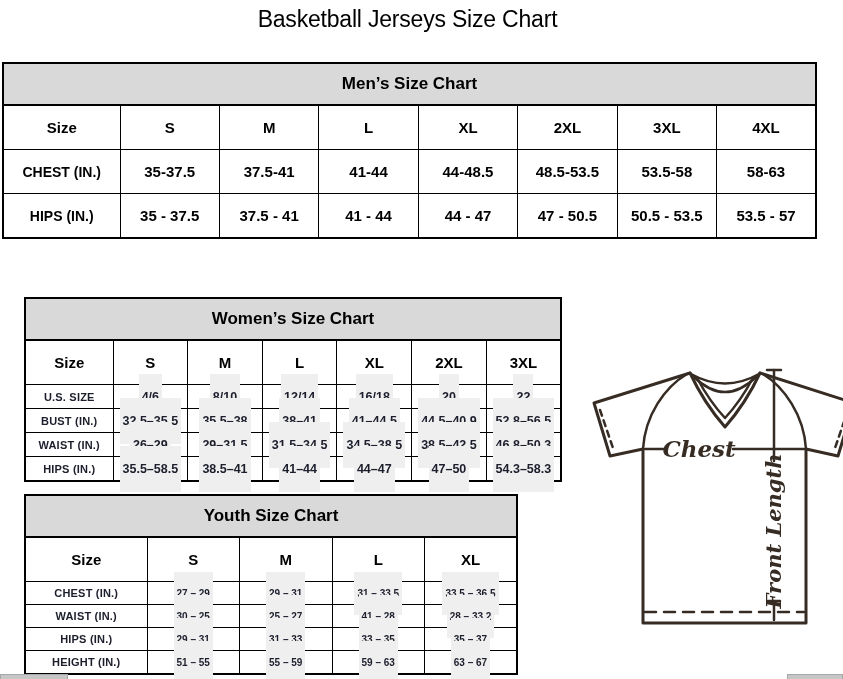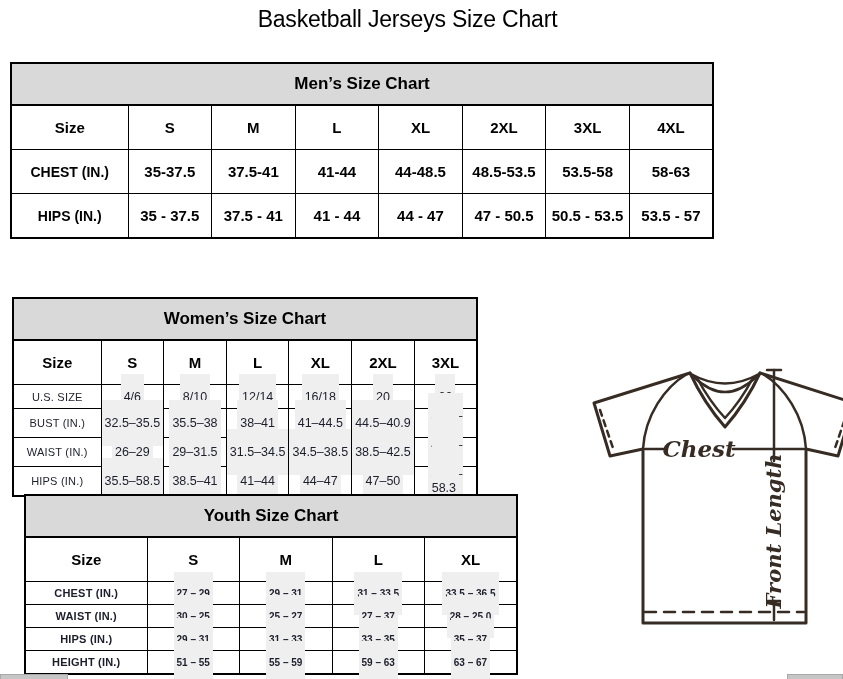--- a/index.html
+++ b/index.html
@@ -9,29 +9,29 @@
 
   .page-title{position:absolute;left:0;top:6px;width:815px;text-align:center;
       font-size:23px;font-weight:normal;letter-spacing:-0.2px;}
 
   table{position:absolute;border-collapse:collapse;table-layout:fixed;
         border:2px solid #000;background:#fff;}
   th,td{border:1px solid #000;text-align:center;vertical-align:middle;padding:0;}
   th.bar{background:#d9d9d9;font-size:17px;font-weight:bold;height:40px;border-bottom:2px solid #000;}
 
   
-  #mens{left:10px;top:62px;width:704px;}
+  #mens{left:2px;top:62px;width:815px;}
   #mens th.col{height:43px;font-size:15px;font-weight:bold;}
   #mens td{height:43px;font-size:15px;font-weight:bold;}
   #mens td.rowlabel{font-size:14px;}
 
   
-  #womens{left:12px;top:297px;width:466px;}
+  #womens{left:24px;top:297px;width:538px;}
   #womens th.col{height:43px;font-size:15px;font-weight:bold;}
-  #womens td{height:23px;font-size:12.5px;font-weight:normal;color:#1c1e2c;}
+  #womens td{height:23px;font-size:12.5px;font-weight:bold;color:#1c1e2c;}
   #womens td.rowlabel{font-size:11px;letter-spacing:0.2px;}
 
   
   #youth{left:24px;top:494px;width:494px;}
   #youth th.col{height:43px;font-size:15px;font-weight:bold;}
   #youth td{height:22px;font-size:10px;font-weight:bold;color:#1c1e2c;}
   #youth td.rowlabel{font-size:11px;letter-spacing:0.2px;}
 
   .hl{background:#efefef;padding:16px 3px;}
 
@@ -168,22 +168,22 @@
       <td class="rowlabel">CHEST (IN.)</td>
       <td><span class="hl">27 – 29</span></td>
       <td><span class="hl">29 – 31</span></td>
       <td><span class="hl">31 – 33.5</span></td>
       <td><span class="hl">33.5 – 36.5</span></td>
     </tr>
     <tr>
       <td class="rowlabel">WAIST (IN.)</td>
       <td><span class="hl">30 – 25</span></td>
       <td><span class="hl">25 – 27</span></td>
-      <td><span class="hl">27 – 37</span></td>
-      <td><span class="hl">28 – 25.0</span></td>
+      <td><span class="hl">41 – 28</span></td>
+      <td><span class="hl">28 – 33.2</span></td>
     </tr>
     <tr>
       <td class="rowlabel">HIPS (IN.)</td>
       <td><span class="hl">29 – 31</span></td>
       <td><span class="hl">31 – 33</span></td>
       <td><span class="hl">33 – 35</span></td>
       <td><span class="hl">35 – 37</span></td>
     </tr>
     <tr>
       <td class="rowlabel">HEIGHT (IN.)</td>

